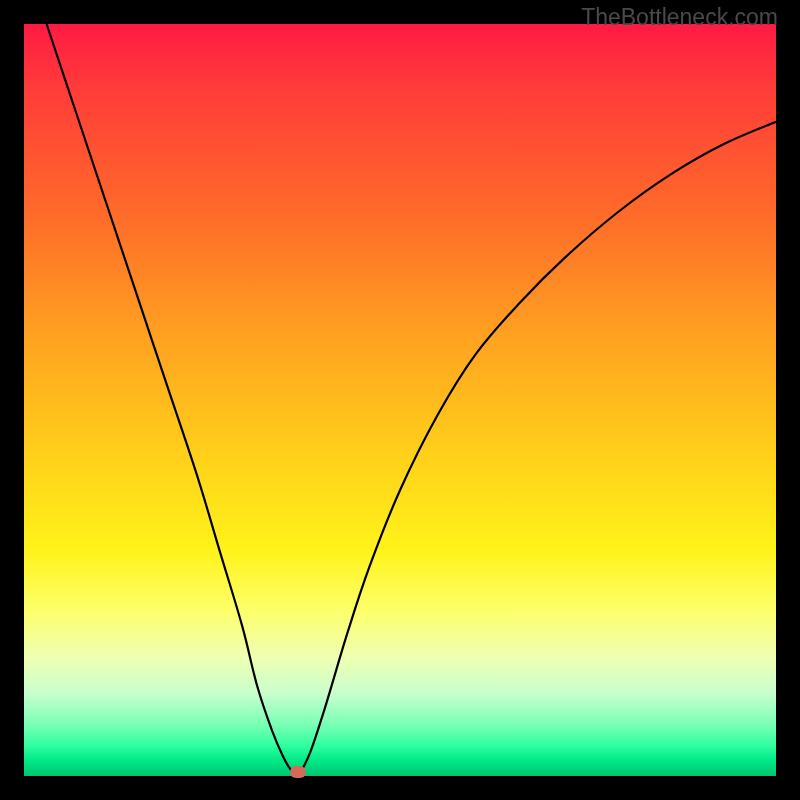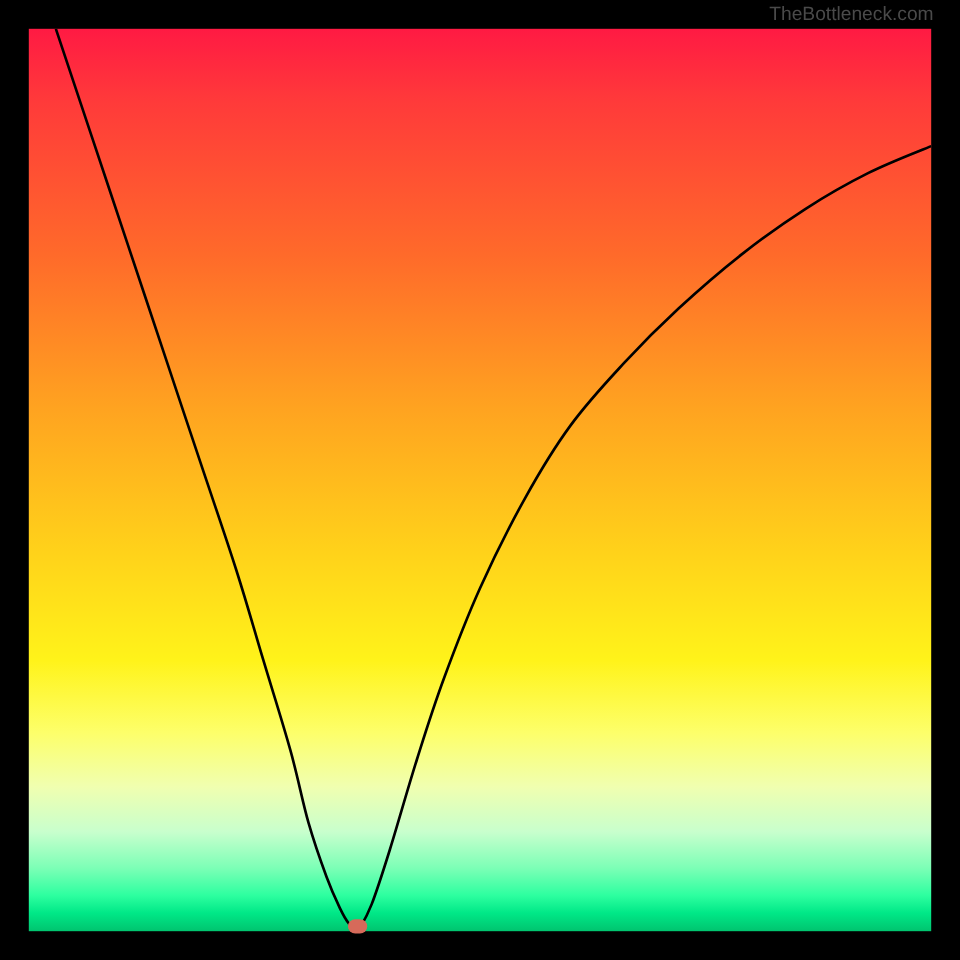--- a/index.html
+++ b/index.html
@@ -7,21 +7,21 @@
   body {
     background: #000;
     font-family: Arial, Helvetica, sans-serif;
     position: relative;
   }
   .watermark {
     position: absolute;
     top: 4px;
     right: 22px;
     color: #4a4a4a;
-    font-size: 16px;
+    font-size: 23px;
     font-weight: 400;
     letter-spacing: 0px;
     z-index: 10;
   }
   .plot-frame {
     position: absolute;
     left: 24px;
     top: 24px;
     width: 752px;
     height: 752px;

